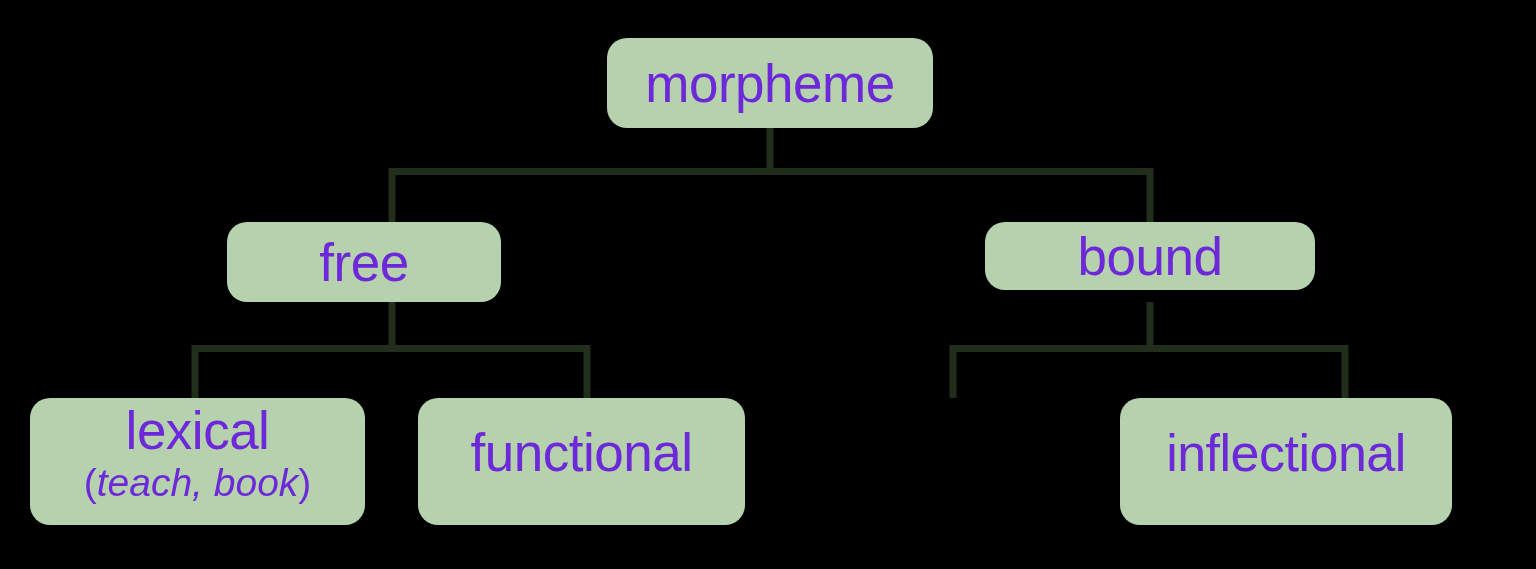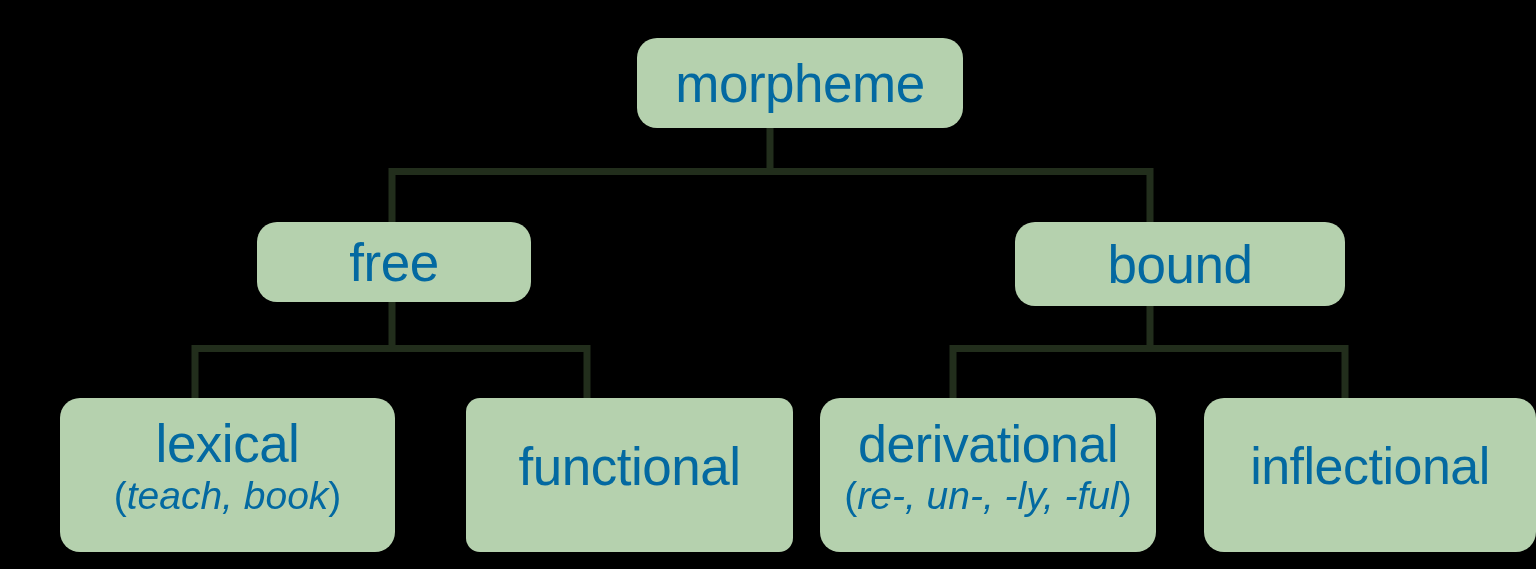--- a/index.html
+++ b/index.html
@@ -26,24 +26,23 @@
   
   .node {
     position: absolute;
     box-sizing: border-box;
     background: #b5d1ae;
     border-radius: 20px;
     display: flex;
     flex-direction: column;
     align-items: center;
     justify-content: center;
-    color: #0369a1;
+    color: #6d28d9;
     text-align: center;
     line-height: 1.0;
-    margin-left: 30px;
   }
   .node .title {
     font-size: 53px;
     font-weight: 400;
     letter-spacing: -0.5px;
     white-space: nowrap;
   }
   .node .examples {
     font-size: 39px;
     font-style: normal;
@@ -64,32 +63,32 @@
   #node-free {
     left: 227px;
     top: 222px;
     width: 274px;
     height: 80px;
   }
   #node-bound {
     left: 985px;
     top: 222px;
     width: 330px;
-    height: 84px;
+    height: 68px;
   }
   
   .leaf {
     top: 398px;
-    height: 154px;
+    height: 127px;
     padding-bottom: 18px;
   }
   #node-lexical      { left: 30px;   width: 335px; }
-  #node-functional   { left: 436px;  width: 327px; border-radius: 14px; }
+  #node-functional   { left: 418px;  width: 327px; }
   #node-derivational { left: 790px;  width: 336px; }
-  #node-inflectional { left: 1174px; width: 332px; }
+  #node-inflectional { left: 1120px; width: 332px; }
   #node-derivational .title,
   #node-inflectional .title { font-size: 52px; }
 </style>
 </head>
 <body>
 
 <div id="canvas">
 
   <svg id="connectors" viewBox="0 0 1536 569" xmlns="http://www.w3.org/2000/svg">
     <g stroke="#222e1c" stroke-width="7" fill="none" stroke-linecap="butt">
@@ -127,22 +126,18 @@
 
   <div class="node leaf" id="node-lexical">
     <span class="title">lexical</span>
     <span class="examples"><span>(</span><em>teach, book</em><span>)</span></span>
   </div>
 
   <div class="node leaf" id="node-functional">
     <span class="title">functional</span>
   </div>
 
-  <div class="node leaf" id="node-derivational">
-    <span class="title">derivational</span>
-    <span class="examples"><span>(</span><em>re-, un-, -ly, -ful</em><span>)</span></span>
-  </div>
 
   <div class="node leaf" id="node-inflectional">
     <span class="title">inflectional</span>
   </div>
 
 </div>
 
 </body></html>

